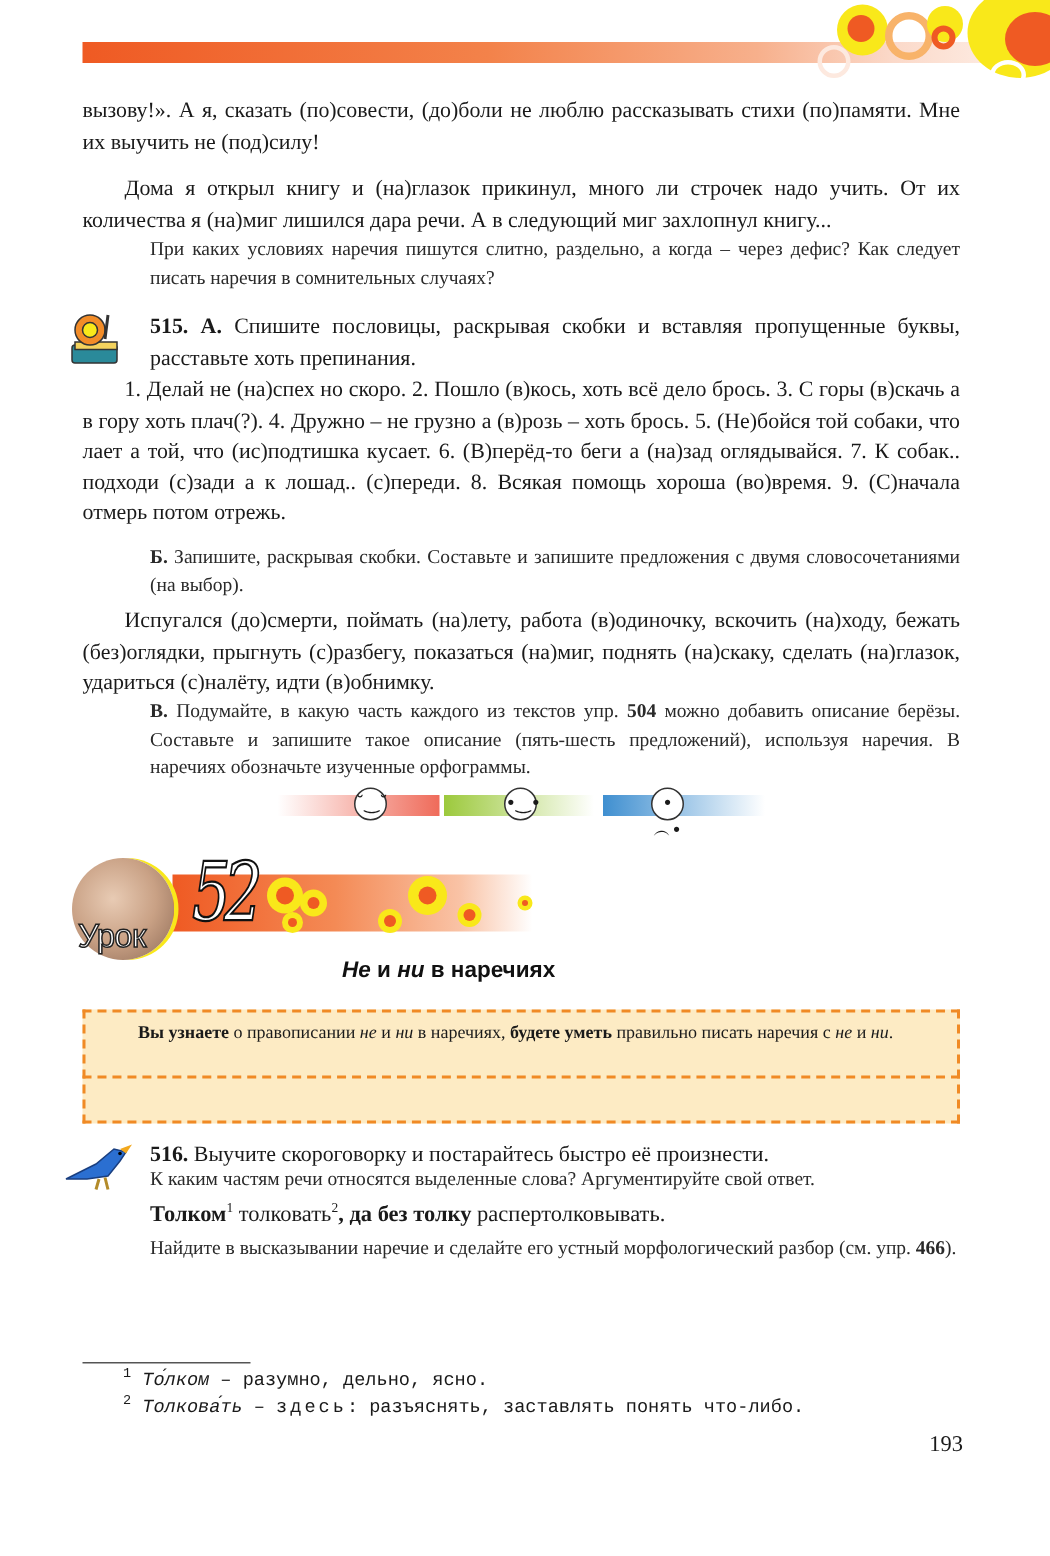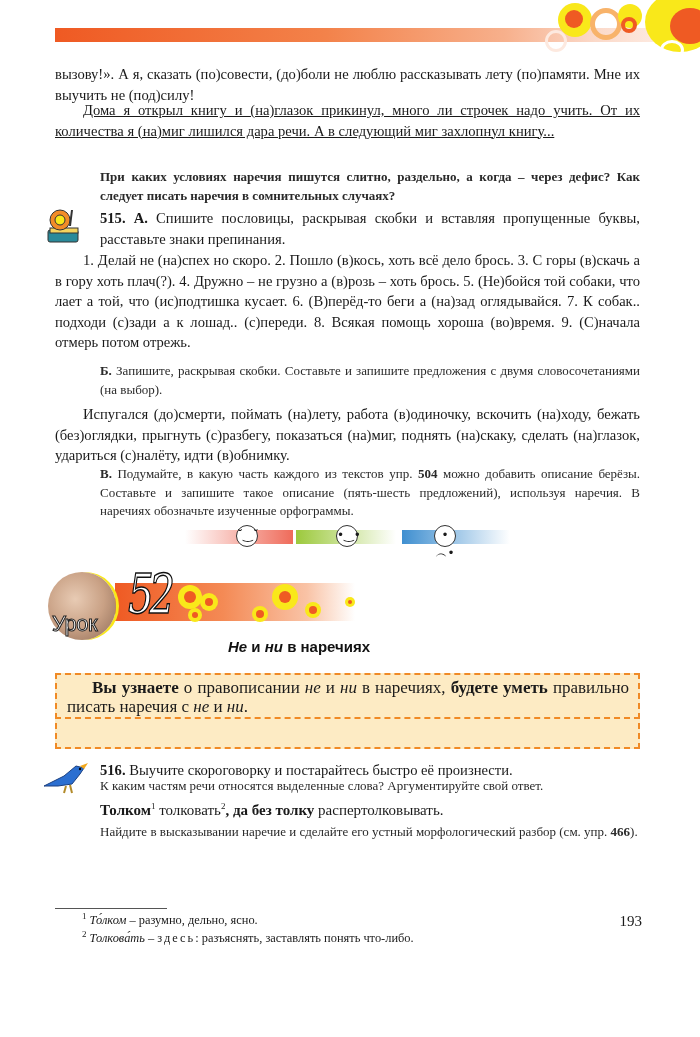--- a/index.html
+++ b/index.html
@@ -61,68 +61,68 @@
   }
   
   .goals {
     left: 55px; top: 673px; width: 585px; height: 76px;
     background: #fdebc4; border: 2px dashed #f08a25; box-sizing: border-box;
   }
   .goals-divider {
     left: 55px; top: 717px; width: 585px; height: 0; border-top: 2px dashed #f08a25;
   }
   .goals-text {
-    position: absolute; font-size: 17px; line-height: 18.5px;
+    position: absolute; font-size: 12px; line-height: 18.5px;
     font-family: "Liberation Serif", "DejaVu Serif", serif; text-align: justify;
   }
   .footnote-rule { left: 55px; top: 908px; width: 112px; border-top: 1px solid #555; }
   .footnote {
     position: absolute; left: 82px; font-size: 12.4px; line-height: 18px;
-    font-family: Liberation Serif, serif;
+    font-family: Liberation Mono, monospace;
   }
   .spaced { letter-spacing: 2px; }
   .page-num {
-    right: 58px; top: 913px; font-size: 15px; font-family: "Liberation Serif", serif;
+    right: 58px; top: 955px; font-size: 15px; font-family: "Liberation Serif", serif;
   }
   sup { font-size: 9px; line-height: 0; }
 </style>
 </head>
 <body>
 
 <div class="abs top-bar"></div>
 <div>
   <div class="circle" style="left:558px;top:3px;width:34px;height:34px;background:#f9e81a;"></div>
   <div class="circle" style="left:565px;top:10px;width:18px;height:18px;background:#ef5a23;"></div>
   <div class="circle" style="left:545px;top:30px;width:22px;height:22px;border:3px solid #fde9df;box-sizing:border-box;background:transparent;"></div>
   <div class="circle" style="left:590px;top:8px;width:32px;height:32px;border:5px solid #f8b36a;box-sizing:border-box;"></div>
   <div class="circle" style="left:618px;top:4px;width:24px;height:24px;background:#f9e81a;"></div>
   <div class="circle" style="left:621px;top:17px;width:16px;height:16px;border:4px solid #ef5a23;box-sizing:border-box;"></div>
   <div class="circle" style="left:645px;top:-8px;width:70px;height:60px;background:#f9e81a;"></div>
   <div class="circle" style="left:670px;top:8px;width:40px;height:36px;background:#ef5a23;"></div>
   <div class="circle" style="left:660px;top:40px;width:24px;height:20px;border:3px solid #ffffff;box-sizing:border-box;"></div>
 </div>
 
-<div class="p" style="top:64px;">вызову!». А я, сказать (по)совести, (до)боли не люблю рассказывать лету (по)памяти. Мне их выучить не (под)силу!</div>
-<div class="p indent" style="top:100px;text-decoration:underline;">Дома я открыл книгу и (на)глазок прикинул, много ли строчек надо учить. От их количества я (на)миг лишился дара речи. А в следующий миг захлопнул книгу...</div>
-
-<div class="small" style="top:168px;font-weight:bold;">При каких условиях наречия пишутся слитно, раздельно, а когда – через дефис? Как следует писать наречия в сомнительных случаях?</div>
+<div class="p" style="top:64px;">вызову!». А я, сказать (по)совести, (до)боли не люблю рассказывать стихи (по)памяти. Мне их выучить не (под)силу!</div>
+<div class="p indent" style="top:116px;">Дома я открыл книгу и (на)глазок прикинул, много ли строчек надо учить. От их количества я (на)миг лишился дара речи. А в следующий миг захлопнул книгу...</div>
+
+<div class="small" style="top:157px;">При каких условиях наречия пишутся слитно, раздельно, а когда – через дефис? Как следует писать наречия в сомнительных случаях?</div>
 
 <div class="abs" style="left:42px;top:206px;width:42px;height:40px;">
   <svg width="42" height="40" viewBox="0 0 42 40">
     <rect x="6" y="24" width="30" height="12" rx="2" fill="#2a8a9a" stroke="#333" stroke-width="1"></rect>
     <rect x="8" y="22" width="28" height="5" fill="#f4d35e" stroke="#333" stroke-width="1"></rect>
     <circle cx="18" cy="14" r="10" fill="#f28c28" stroke="#333" stroke-width="1"></circle>
     <circle cx="18" cy="14" r="5" fill="#f9e81a" stroke="#333" stroke-width="1"></circle>
     <line x1="30" y1="4" x2="28" y2="20" stroke="#333" stroke-width="2"></line>
   </svg>
 </div>
 <div class="p" style="left:100px;width:540px;top:208px;">
   <b>515.</b>
   <b>А.</b>
-  <span>Спишите пословицы, раскрывая скобки и вставляя пропущенные буквы, расставьте знаки препинания.</span>
+  <span>Спишите пословицы, раскрывая скобки и вставляя пропущенные буквы, расставьте хоть препинания.</span>
 </div>
 <div class="p indent" style="top:250px;">1. Делай не (на)спех но скоро. 2. Пошло (в)кось, хоть всё дело брось. 3. С горы (в)скачь а в гору хоть плач(?). 4. Дружно – не грузно а (в)розь – хоть брось. 5. (Не)бойся той собаки, что лает а той, что (ис)подтишка кусает. 6. (В)перёд-то беги а (на)зад оглядывайся. 7. К собак.. подходи (с)зади а к лошад.. (с)переди. 8. Всякая помощь хороша (во)время. 9. (С)начала отмерь потом отрежь.</div>
 
 <div class="small" style="top:362px;">
   <b>Б.</b>
   <span>Запишите, раскрывая скобки. Составьте и запишите предложения с двумя словосочетаниями (на выбор).</span>
 </div>
 <div class="p indent" style="top:404px;">Испугался (до)смерти, поймать (на)лету, работа (в)одиночку, вскочить (на)ходу, бежать (без)оглядки, прыгнуть (с)разбегу, показаться (на)миг, поднять (на)скаку, сделать (на)глазок, удариться (с)налёту, идти (в)обнимку.</div>
 
 <div class="small" style="top:465px;">

